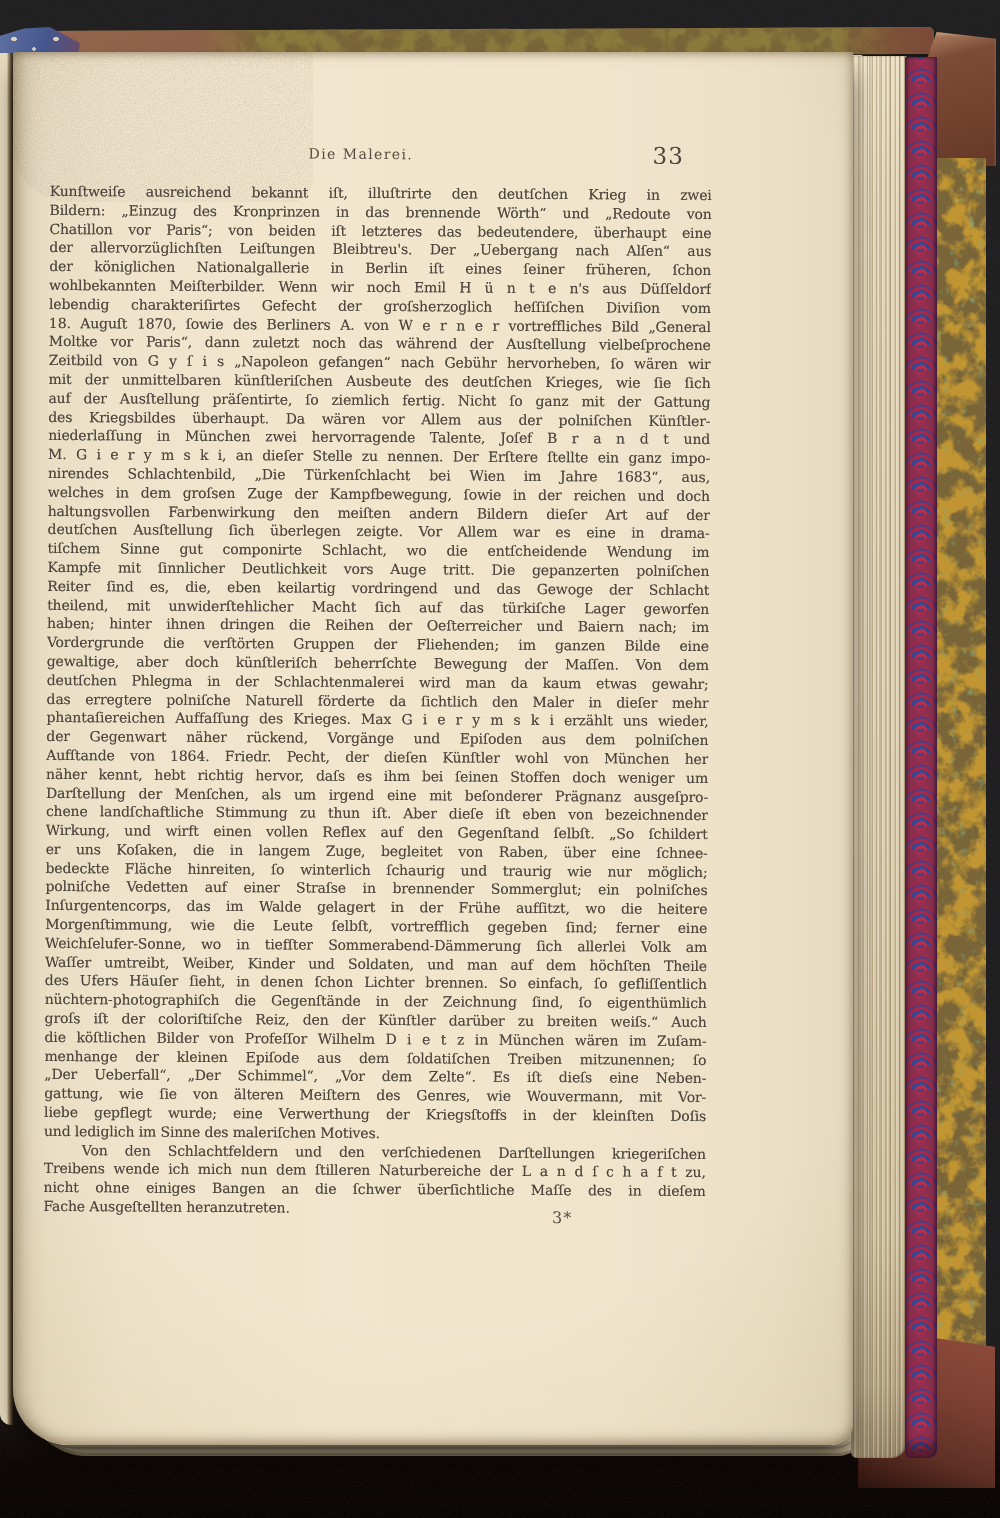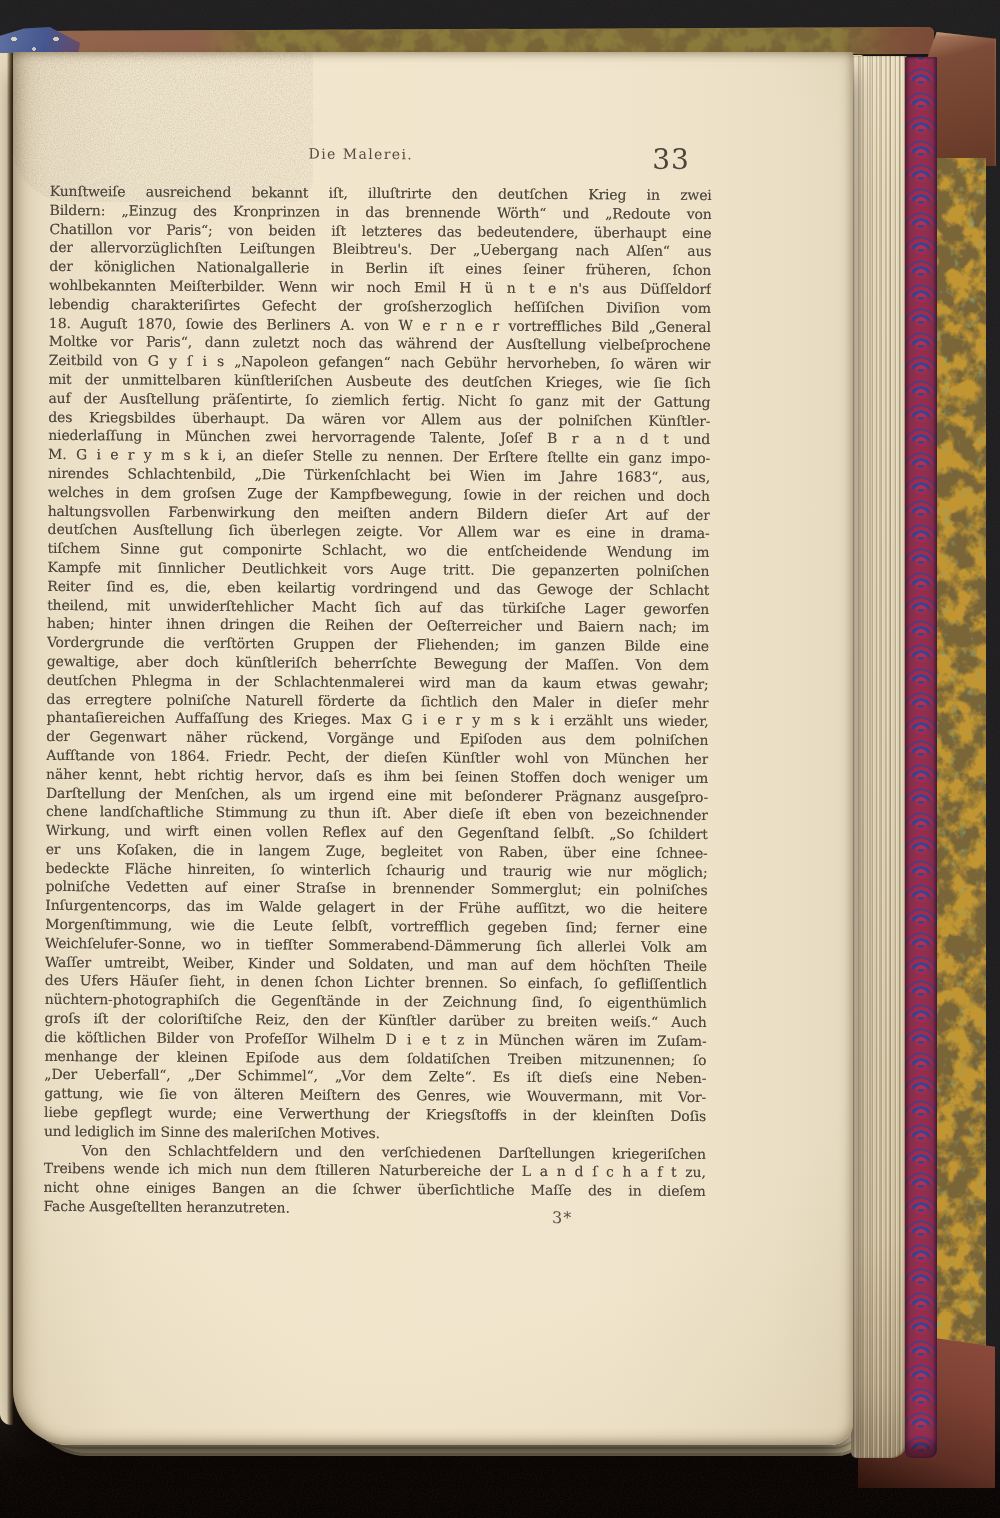--- a/index.html
+++ b/index.html
@@ -88,21 +88,21 @@
                    inset 0 -10px 14px -8px rgba(110,90,60,.55),
                    0 18px 24px -4px rgba(8,4,2,.7);}
   .page .page-grain{position:absolute;inset:0;opacity:.28;border-radius:inherit;}
 
   
   .content{position:absolute;left:50px;top:144px;width:662px;z-index:8;
            color:#4d453c;transform:rotate(.35deg);transform-origin:50% 0;}
   .running-head{position:relative;height:22px;}
   .head-title{position:absolute;left:0;right:40px;text-align:center;top:2px;
               font-size:14px;letter-spacing:1.4px;color:#554c42;}
-  .page-num{position:absolute;right:22px;top:-3px;font-size:28px;letter-spacing:1px;color:#4d453c;}
+  .page-num{position:absolute;right:28px;top:-3px;font-size:23px;letter-spacing:1px;color:#4d453c;}
   .text-block{margin-top:18px;font-size:14px;line-height:18.8px;letter-spacing:-.15px;
               text-shadow:0 0 .5px rgba(77,69,60,.55);}
   .line{text-align:justify;text-align-last:justify;height:18.8px;overflow:hidden;white-space:normal;}
   .line.par-end{text-align-last:left;}
   .line.indent{text-indent:38px;}
   .sig{position:absolute;left:552px;top:1208px;z-index:8;font-size:16px;color:#56504a;
        letter-spacing:1px;transform:rotate(.3deg);}
 </style>
 </head>
 <body>

